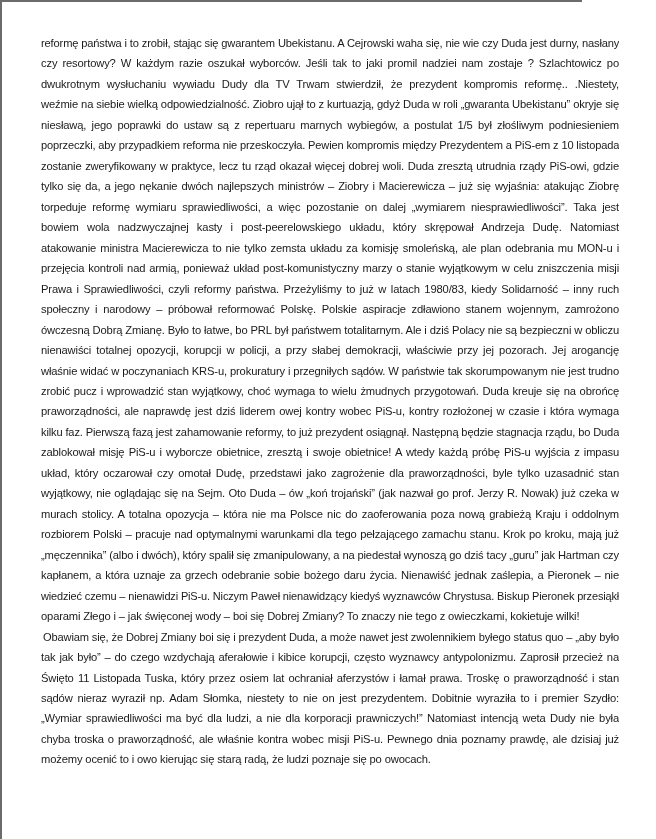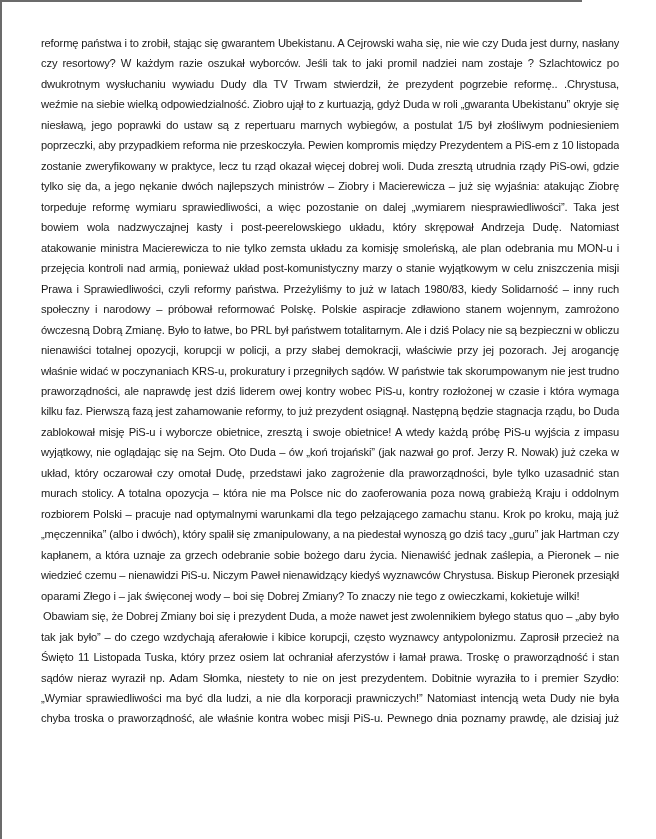--- a/index.html
+++ b/index.html
@@ -49,46 +49,48 @@
       text-indent: 2px;
     }
   </style>
 </head>
 <body>
 
 <div class="page">
   <div class="text-body" id="text-body">
       <div class="line" style="transform-origin: left center; width: 581px; transform: scaleX(0.994836);">reformę państwa i to zrobił, stając się gwarantem Ubekistanu. A Cejrowski waha się, nie wie czy Duda jest durny, nasłany</div>
       <div class="line" style="">czy resortowy? W każdym razie oszukał wyborców. Jeśli tak to jaki  promil  nadziei nam zostaje ? Szlachtowicz po</div>
-      <div class="line" style="">dwukrotnym wysłuchaniu wywiadu Dudy dla TV Trwam stwierdził, że prezydent pogrzebie reformę.. .Chrystusa,</div>
+      <div class="line" style="">dwukrotnym wysłuchaniu wywiadu Dudy dla TV Trwam stwierdził, że prezydent kompromis reformę.. .Niestety,</div>
       <div class="line" style="">weźmie na siebie wielką odpowiedzialność. Ziobro ujął to z kurtuazją, gdyż Duda w roli „gwaranta Ubekistanu” okryje się</div>
       <div class="line" style="">niesławą, jego poprawki do ustaw są z repertuaru marnych wybiegów, a postulat 1/5 był  złośliwym podniesieniem</div>
       <div class="line" style="transform-origin: left center; width: 584px; transform: scaleX(0.989726);">poprzeczki, aby przypadkiem reforma nie przeskoczyła. Pewien kompromis między Prezydentem a PiS-em z 10 listopada</div>
       <div class="line" style="">zostanie zweryfikowany w praktyce, lecz tu rząd okazał więcej dobrej woli. Duda zresztą utrudnia rządy PiS-owi, gdzie</div>
       <div class="line" style="">tylko się da, a jego nękanie dwóch najlepszych ministrów – Ziobry i Macierewicza – już się wyjaśnia: atakując Ziobrę</div>
       <div class="line" style="">torpeduje reformę wymiaru sprawiedliwości, a więc pozostanie on dalej „wymiarem niesprawiedliwości”. Taka jest</div>
       <div class="line" style="">bowiem wola nadzwyczajnej kasty i post-peerelowskiego układu, który skrępował Andrzeja Dudę.  Natomiast</div>
       <div class="line" style="">atakowanie ministra Macierewicza to nie tylko zemsta układu za komisję smoleńską, ale plan odebrania mu MON-u i</div>
       <div class="line" style="">przejęcia kontroli nad armią, ponieważ układ post-komunistyczny marzy o stanie wyjątkowym w celu zniszczenia misji</div>
       <div class="line" style="">Prawa i Sprawiedliwości, czyli reformy państwa. Przeżyliśmy to już w latach 1980/83, kiedy Solidarność – inny ruch</div>
       <div class="line" style="">społeczny i narodowy – próbował reformować Polskę. Polskie aspiracje zdławiono stanem wojennym, zamrożono</div>
       <div class="line" style="">ówczesną Dobrą Zmianę. Było to łatwe, bo PRL był państwem totalitarnym. Ale i  dziś Polacy nie są bezpieczni w obliczu</div>
       <div class="line" style="">nienawiści totalnej opozycji, korupcji w policji, a przy słabej demokracji, właściwie przy jej pozorach. Jej arogancję</div>
       <div class="line" style="">właśnie widać w poczynaniach KRS-u, prokuratury i przegniłych sądów. W państwie tak skorumpowanym nie jest trudno</div>
+      <div class="line" style="">zrobić pucz i wprowadzić stan wyjątkowy, choć wymaga to wielu żmudnych przygotowań. Duda kreuje się na obrońcę</div>
       <div class="line" style="">praworządności, ale naprawdę jest dziś liderem owej kontry wobec PiS-u, kontry rozłożonej w czasie i która wymaga</div>
       <div class="line" style="transform-origin: left center; width: 582px; transform: scaleX(0.993127);">kilku faz. Pierwszą fazą jest zahamowanie reformy, to już prezydent osiągnął. Następną będzie stagnacja rządu, bo Duda</div>
       <div class="line" style="">zablokował misję PiS-u i wyborcze obietnice, zresztą i swoje obietnice!  A wtedy każdą próbę PiS-u wyjścia z impasu</div>
+      <div class="line" style="">układ, który oczarował czy omotał Dudę, przedstawi jako zagrożenie dla praworządności, byle tylko uzasadnić stan</div>
       <div class="line" style="">wyjątkowy, nie oglądając się na Sejm. Oto Duda – ów „koń trojański” (jak nazwał go prof. Jerzy R. Nowak) już czeka w</div>
-      <div class="line" style="">układ, który oczarował czy omotał Dudę, przedstawi jako zagrożenie dla praworządności, byle tylko uzasadnić stan</div>
       <div class="line" style="">murach stolicy. A totalna opozycja – która nie ma Polsce nic do zaoferowania poza nową grabieżą Kraju i oddolnym</div>
       <div class="line" style="">rozbiorem Polski – pracuje nad optymalnymi warunkami dla tego pełzającego zamachu stanu. Krok po kroku, mają już</div>
       <div class="line" style="transform-origin: left center; width: 579px; transform: scaleX(0.998273);">„męczennika” (albo i dwóch), który spalił się zmanipulowany, a na piedestał wynoszą go dziś tacy „guru” jak Hartman czy</div>
       <div class="line" style="">kapłanem, a która uznaje za grzech odebranie sobie bożego daru życia. Nienawiść jednak zaślepia, a Pieronek – nie</div>
       <div class="line" style="transform-origin: left center; width: 589px; transform: scaleX(0.981324);">wiedzieć czemu – nienawidzi PiS-u. Niczym Paweł nienawidzący kiedyś wyznawców Chrystusa.  Biskup Pieronek przesiąkł</div>
       <div class="line last" style="">oparami Złego i – jak święconej wody – boi się Dobrej Zmiany? To znaczy nie tego z owieczkami, kokietuje wilki!</div>
       <div class="line indent" style="transform-origin: left center; width: 582px; transform: scaleX(0.993127);">Obawiam się, że Dobrej Zmiany boi się i prezydent Duda, a może nawet jest zwolennikiem byłego status quo – „aby było</div>
       <div class="line" style="">tak jak było” – do czego wzdychają aferałowie i kibice korupcji, często wyznawcy antypolonizmu. Zaprosił przecież na</div>
       <div class="line" style="">Święto 11 Listopada Tuska, który przez osiem lat ochraniał aferzystów i łamał prawa. Troskę o praworządność i stan</div>
       <div class="line" style="">sądów nieraz wyraził np. Adam Słomka, niestety to nie on jest prezydentem. Dobitnie wyraziła to i premier Szydło:</div>
       <div class="line" style="">„Wymiar sprawiedliwości ma być dla ludzi, a nie dla korporacji prawniczych!” Natomiast intencją weta Dudy nie była</div>
       <div class="line" style="">chyba troska o praworządność, ale właśnie kontra wobec misji PiS-u. Pewnego dnia poznamy prawdę, ale dzisiaj już</div>
+      <div class="line last" style="">możemy ocenić to i owo kierując się starą radą, że ludzi poznaje się po owocach.</div>
     </div>
 </div>
 
 </body></html>

